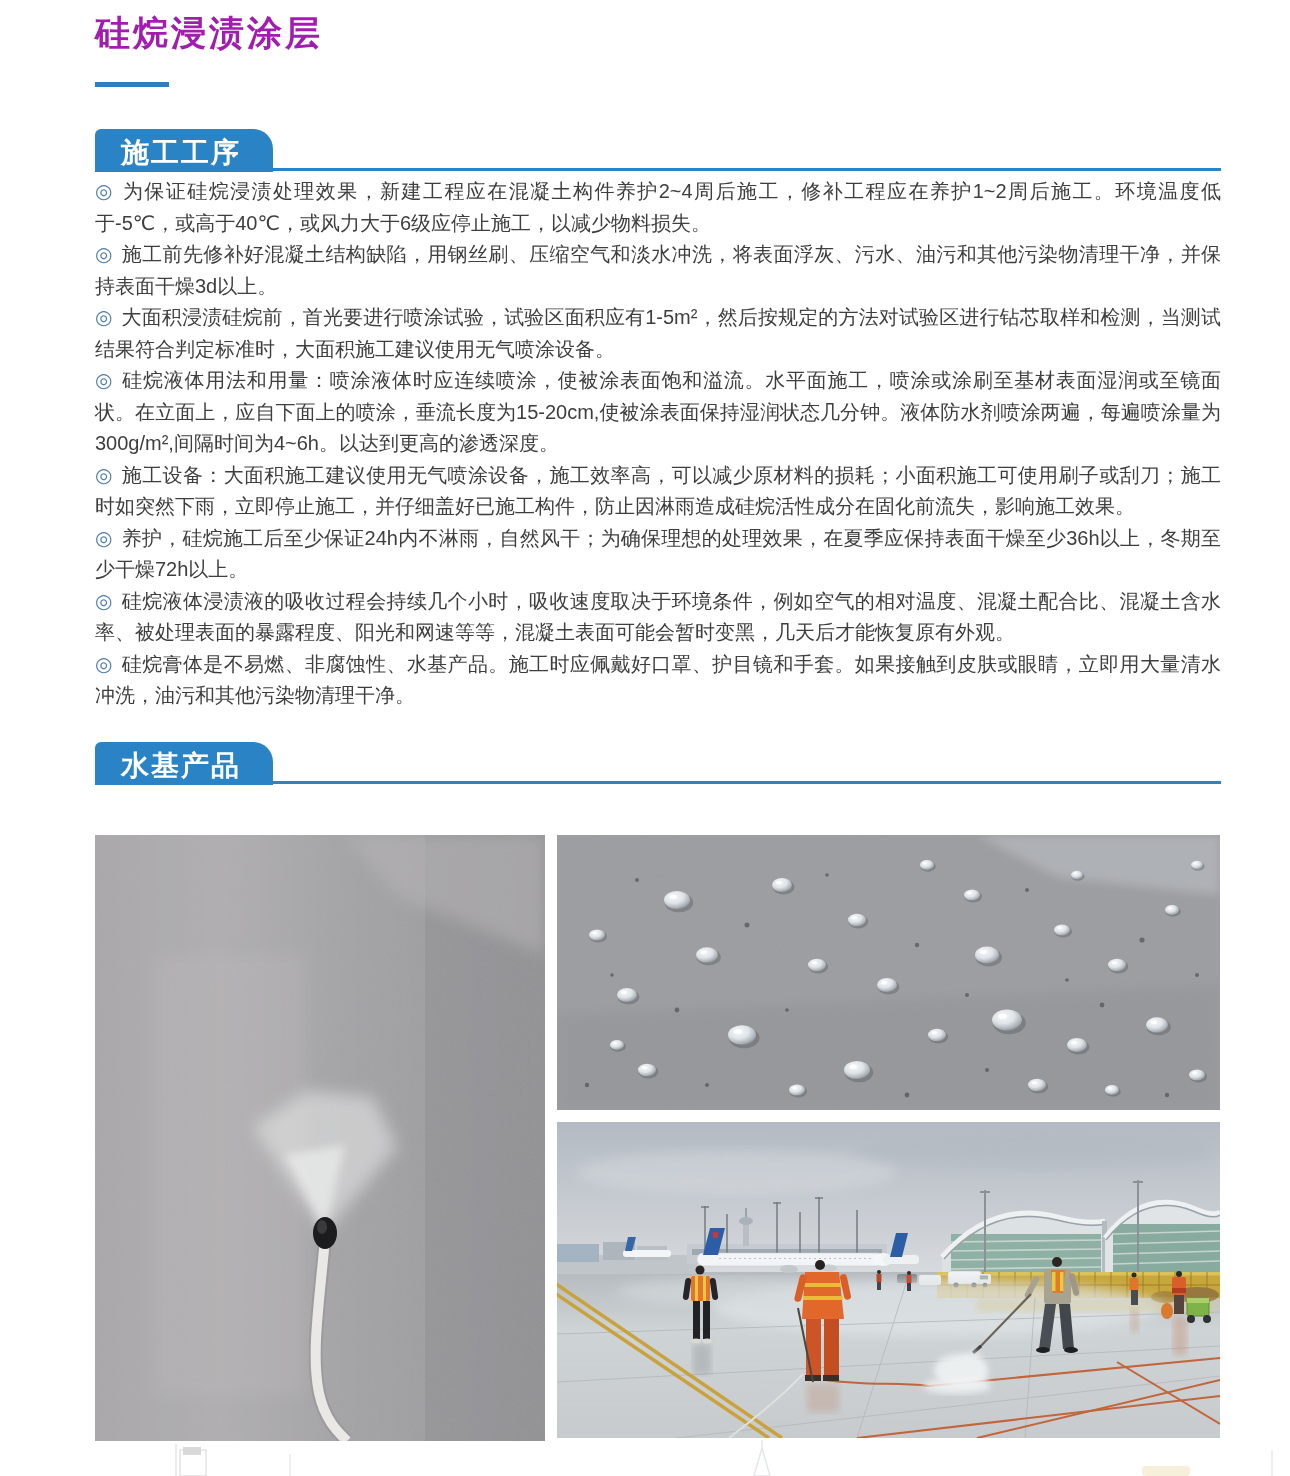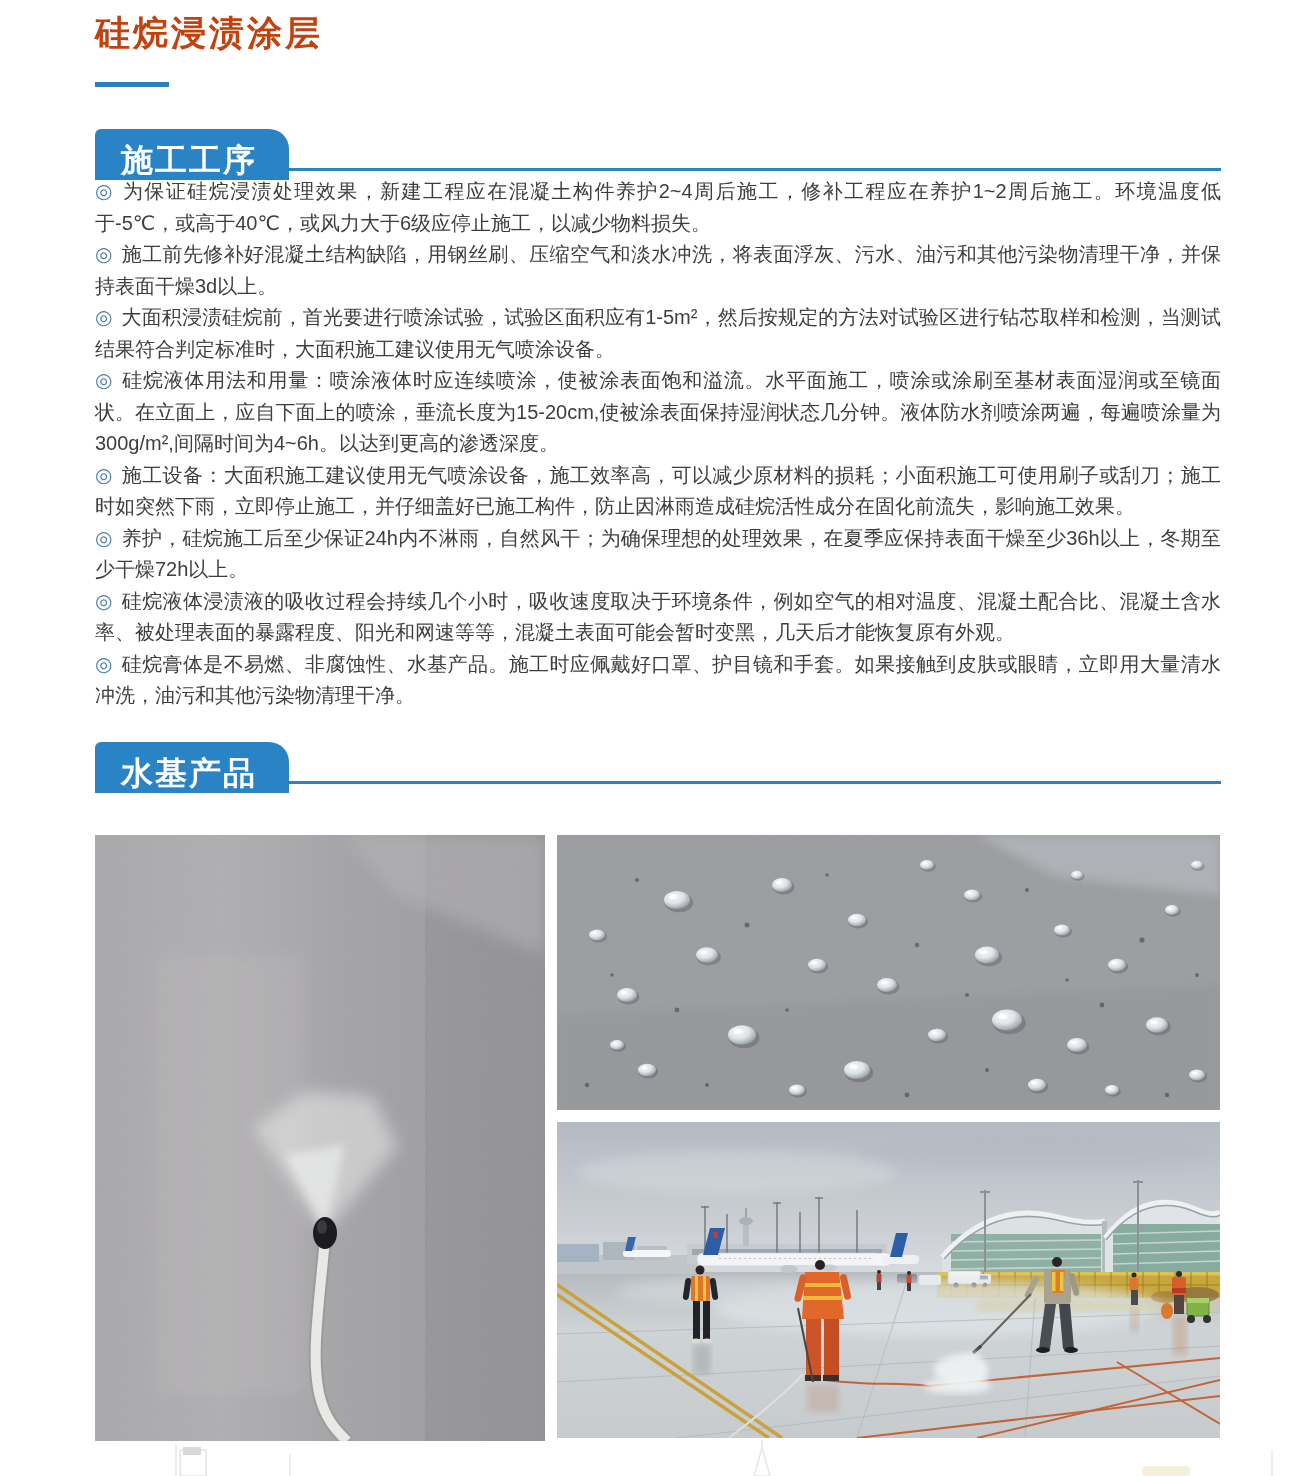--- a/index.html
+++ b/index.html
@@ -1,24 +1,24 @@
 <!DOCTYPE html>
 <html><head>
 <meta charset="utf-8">
 <style>
   html,body{margin:0;padding:0;background:#fff;}
   .page{position:relative;width:1290px;height:1476px;background:#ffffff;overflow:hidden;
         font-family:"Liberation Sans","DejaVu Sans",sans-serif;}
   .page-title{position:absolute;left:95px;top:10px;margin:0;font-size:35px;font-weight:bold;
-              color:#c2410c;letter-spacing:3px;}
+              color:#a21caf;letter-spacing:3px;}
   .title-underline{position:absolute;left:95px;top:82px;width:74px;height:5px;background:#2b7ec0;}
   .sec{position:absolute;left:95px;width:1126px;}
   .sec-head{border-bottom:3px solid #2a83c4;height:39px;}
-  .badge{display:inline-block;height:39px;line-height:39px;padding:12px 32px 0 26px;
-         background:#2a83c4;color:#ffffff;font-size:32px;font-weight:bold;letter-spacing:2px;
+  .badge{display:inline-block;height:39px;line-height:39px;padding:4px 32px 0 26px;
+         background:#2a83c4;color:#ffffff;font-size:28px;font-weight:bold;letter-spacing:2px;
          border-radius:6px 20px 0 0;}
   .bullets{margin-top:5px;font-size:20px;line-height:31.5px;color:#3e3e3e;text-align:justify;}
   .bullet{margin:0;}
   .mark{color:#4d7ea8;margin-right:9px;}
   figure{position:absolute;margin:0;padding:0;}
   figure svg{display:block;}
   .wm{position:absolute;left:0;top:1440px;width:1290px;height:36px;}
 </style>
 </head>
 <body>

